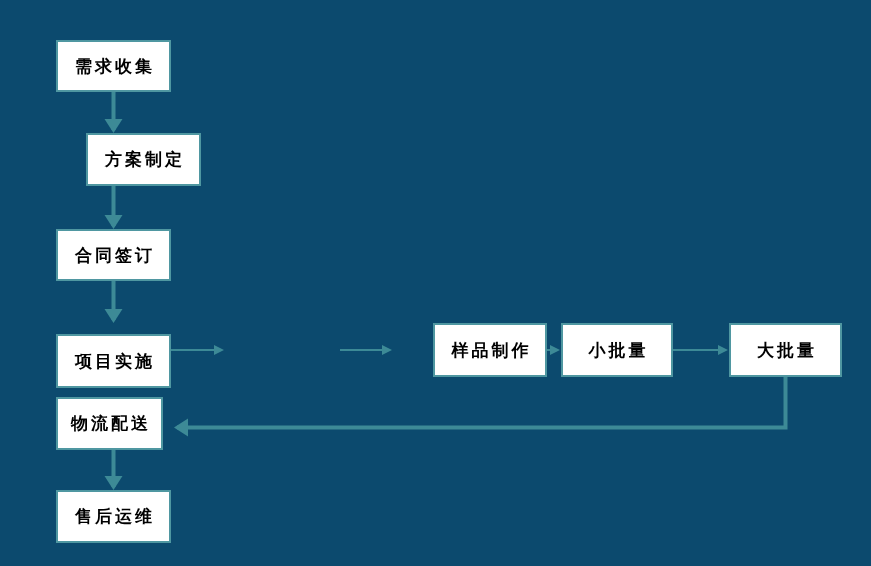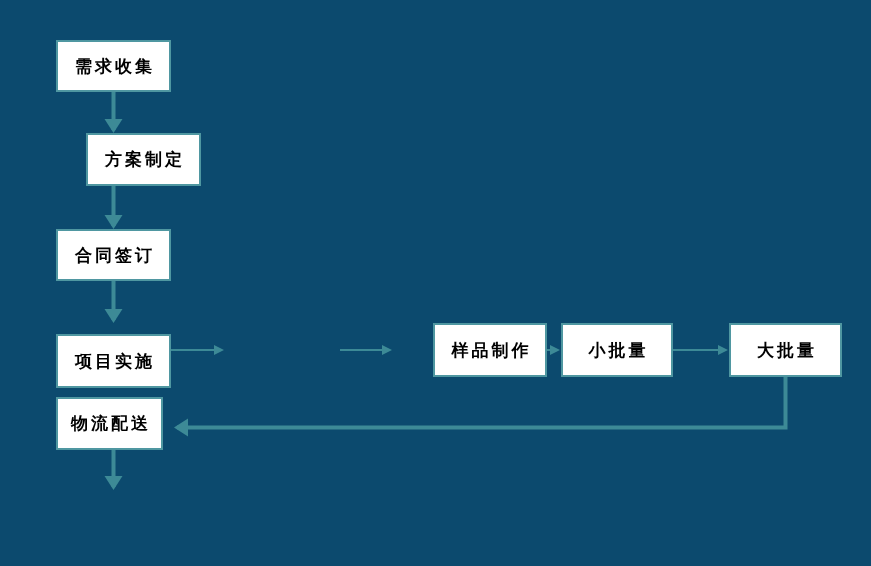--- a/index.html
+++ b/index.html
@@ -87,14 +87,15 @@
   </svg>
 
   <div class="node n-requirements">需求收集</div>
   <div class="node n-plan">方案制定</div>
   <div class="node n-contract">合同签订</div>
   <div class="node n-implementation">项目实施</div>
   <div class="node n-sample">样品制作</div>
   <div class="node n-smallbatch">小批量</div>
   <div class="node n-largebatch">大批量</div>
   <div class="node n-logistics">物流配送</div>
+  <div class="node n-aftersales">售后运维</div>
 
 </div>
 
 </body></html>

